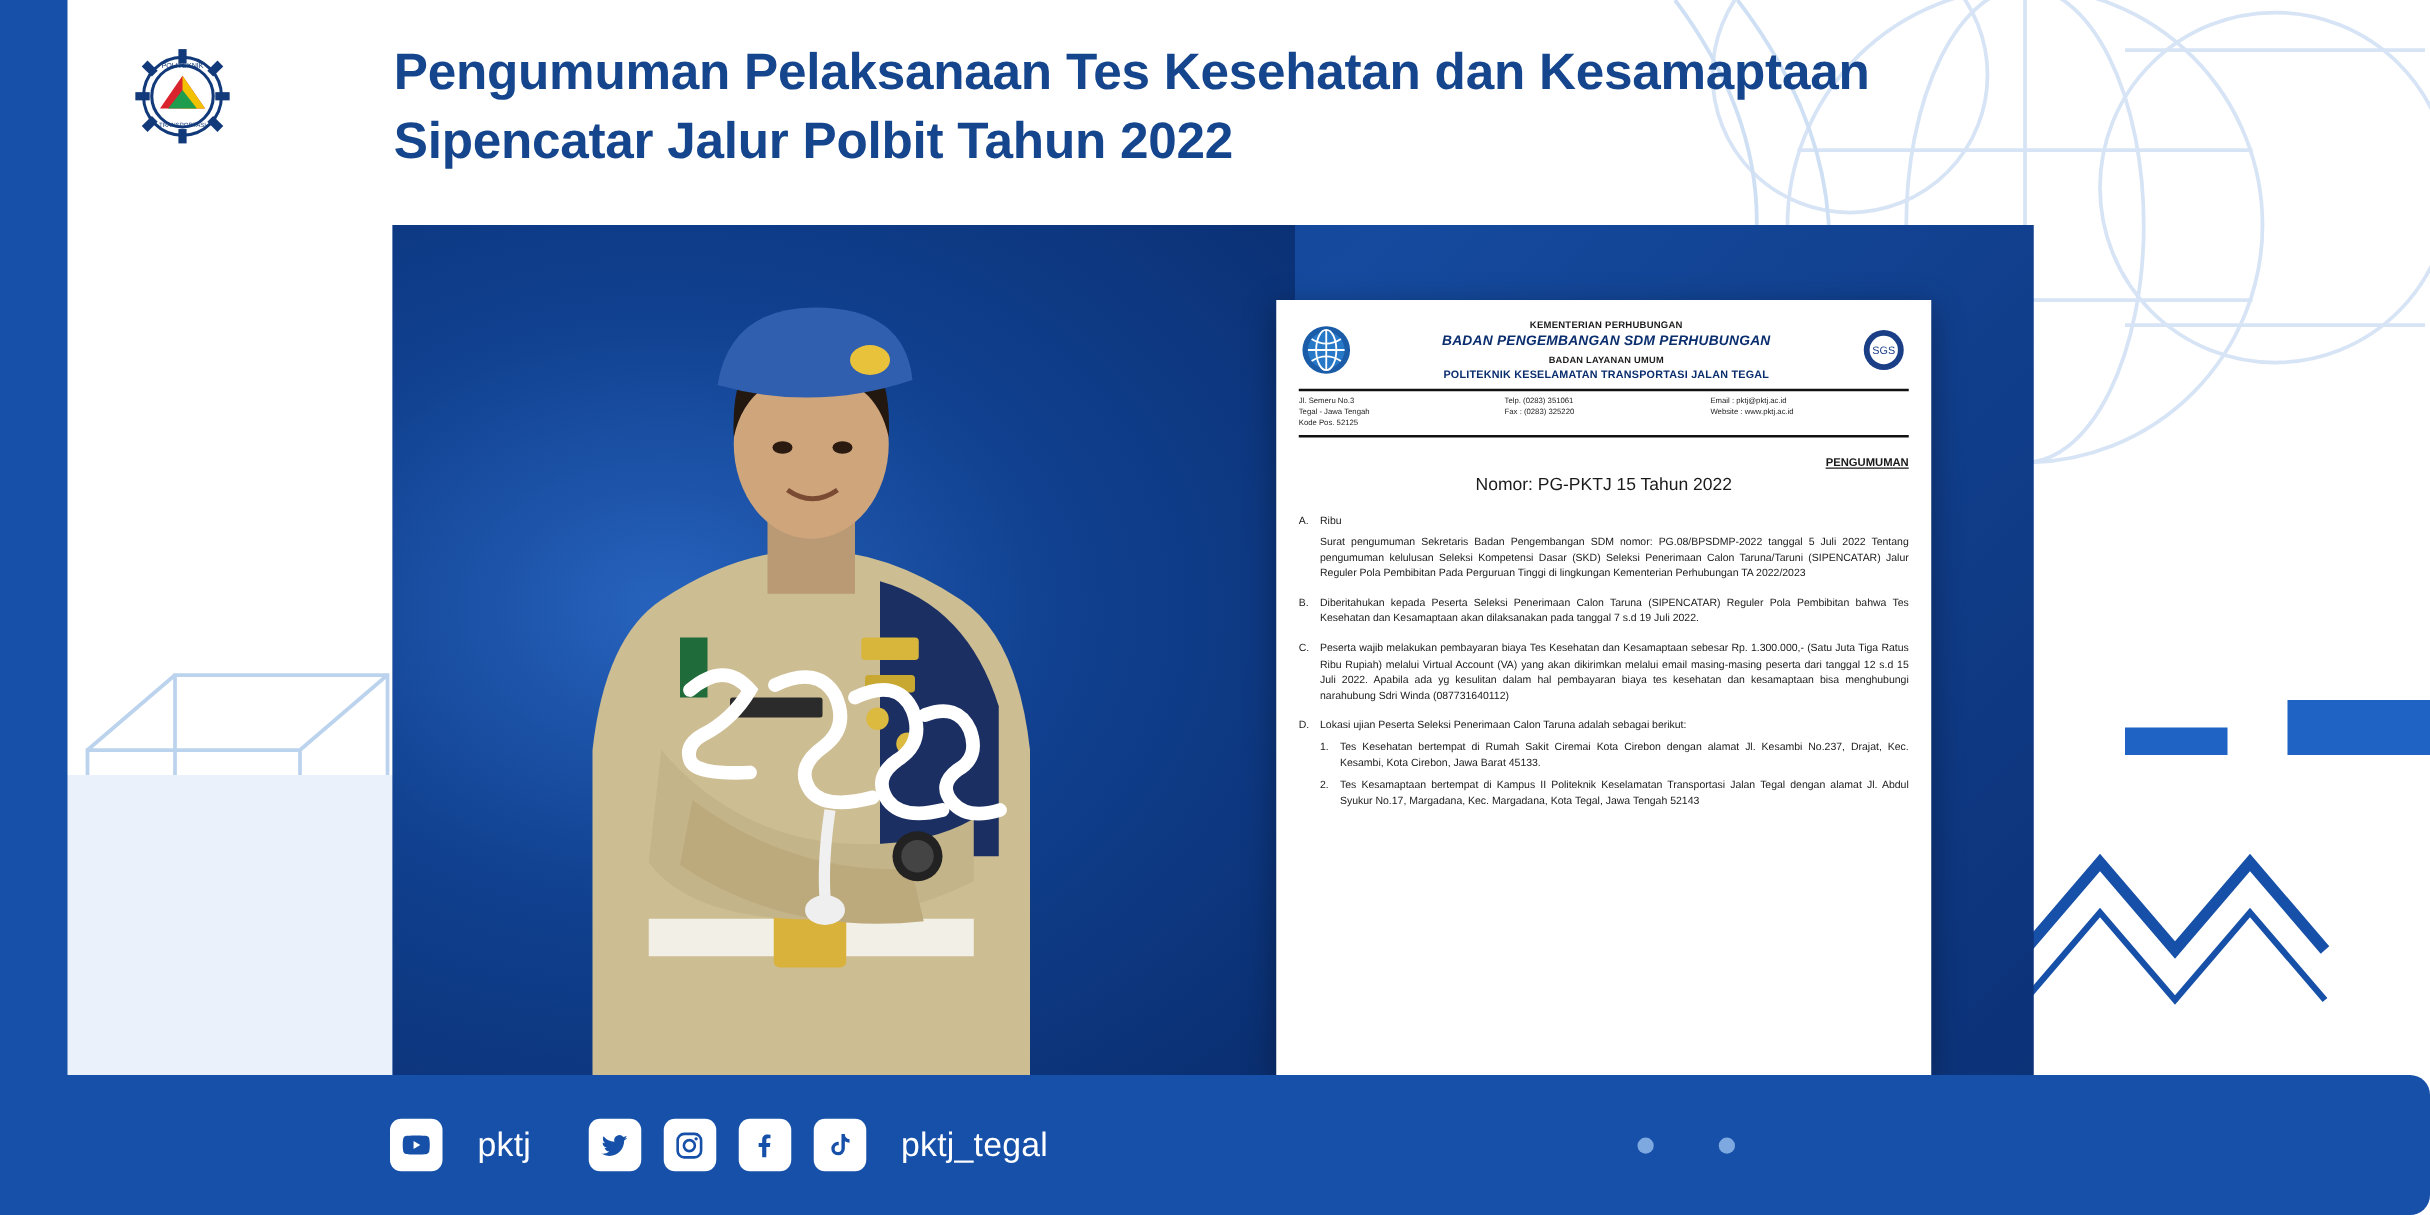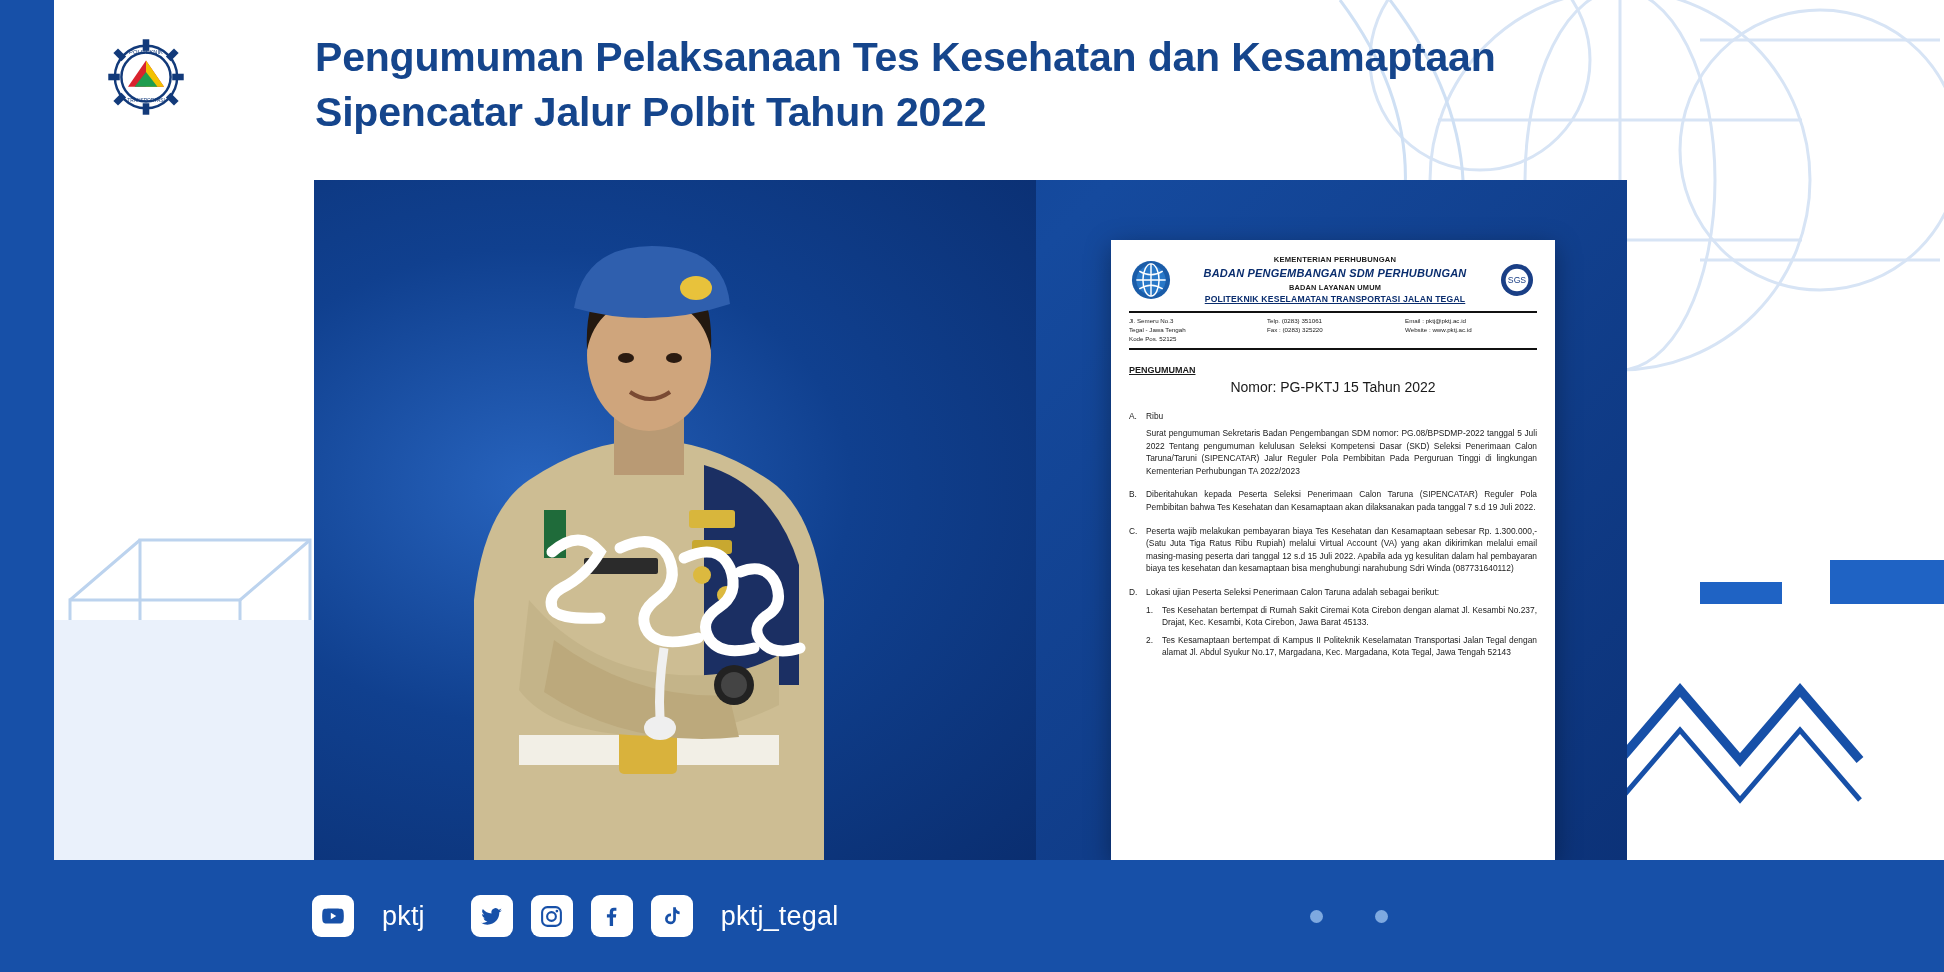--- a/index.html
+++ b/index.html
@@ -40,55 +40,55 @@
   .panel-grad-left {
     position:absolute; left:0; top:0; width:55%; height:100%;
     background:radial-gradient(ellipse at 30% 45%, #2763bd 0%, #10408f 45%, #0a2e70 100%);
   }
 
   
   .cadet { position:absolute; left:120px; bottom:0; width:430px; height:680px; }
 
   
   .doc {
-    position:absolute; right:72px; top:60px; width:444px; height:620px;
+    position:absolute; right:82px; top:60px; width:524px; height:620px;
     background:#ffffff;
     box-shadow:0 6px 24px rgba(0,0,0,.35);
     padding:14px 18px 0 18px;
     font-size:8.4px;
     line-height:1.5;
     color:#1a1a1a;
     overflow:hidden;
     margin-left:13px;
   }
   .doc-head { display:flex; align-items:center; gap:8px; border-bottom:2px solid #111; padding-bottom:5px; }
   .doc-head .kop { flex:1; text-align:center; }
   .doc-head .kop div { font-weight:bold; letter-spacing:.2px; }
   .kop .l1 { font-size:7.6px; }
   .kop .l2 { font-size:11px; color:#0a2d6e;font-style:italic; }
   .kop .l3 { font-size:7.4px; }
-  .kop .l4 { font-size:8.6px; color:#0a2d6e;text-decoration:underline; }
+  .kop .l4 { font-size:8.6px; color:#0a2d6e; }
   .doc-addr {
     display:flex; font-size:6.2px; border-bottom:2px solid #111; padding:3px 0 4px 0; gap:6px;
     color:#222;
   }
   .doc-addr > div { flex:1; }
-  .doc-title { text-align:left; margin-top:14px; font-weight:bold; font-size:9px; text-decoration:underline; }
+  .doc-title { text-align:right; margin-top:14px; font-weight:bold; font-size:9px; text-decoration:underline; }
   .doc-num { text-align:center; font-size:14px; margin-bottom:12px; }
   .doc-item { display:flex; gap:7px; margin-bottom:11px; }
   .doc-item .mark { width:10px; flex:none; }
   .doc-item .body { flex:1; text-align:justify; }
   .doc-sub { display:flex; gap:6px; margin-top:5px; }
   .doc-sub .mark { width:10px; flex:none; }
 
   
   .footer {
     position:absolute; left:0; bottom:0; width:1944px; height:112px;
     background:#1750a8;
-    display:flex; align-items:center;
+    display:flex; align-items:center;border-radius:16px;
   }
   .footer-inner { position:relative; width:100%; height:100%; }
   .social-group { position:absolute; left:312px; top:0; height:112px; display:flex; align-items:center; gap:18px; }
   .soc {
     width:42px; height:42px; border-radius:9px; background:#ffffff;
     display:flex; align-items:center; justify-content:center;
     color:#1750a8;
   }
   .handle { color:#fff; font-size:27px; margin-left:10px; letter-spacing:.2px; }
   .dots { position:absolute; left:1310px; top:0; height:112px; display:flex; align-items:center; gap:52px; }

